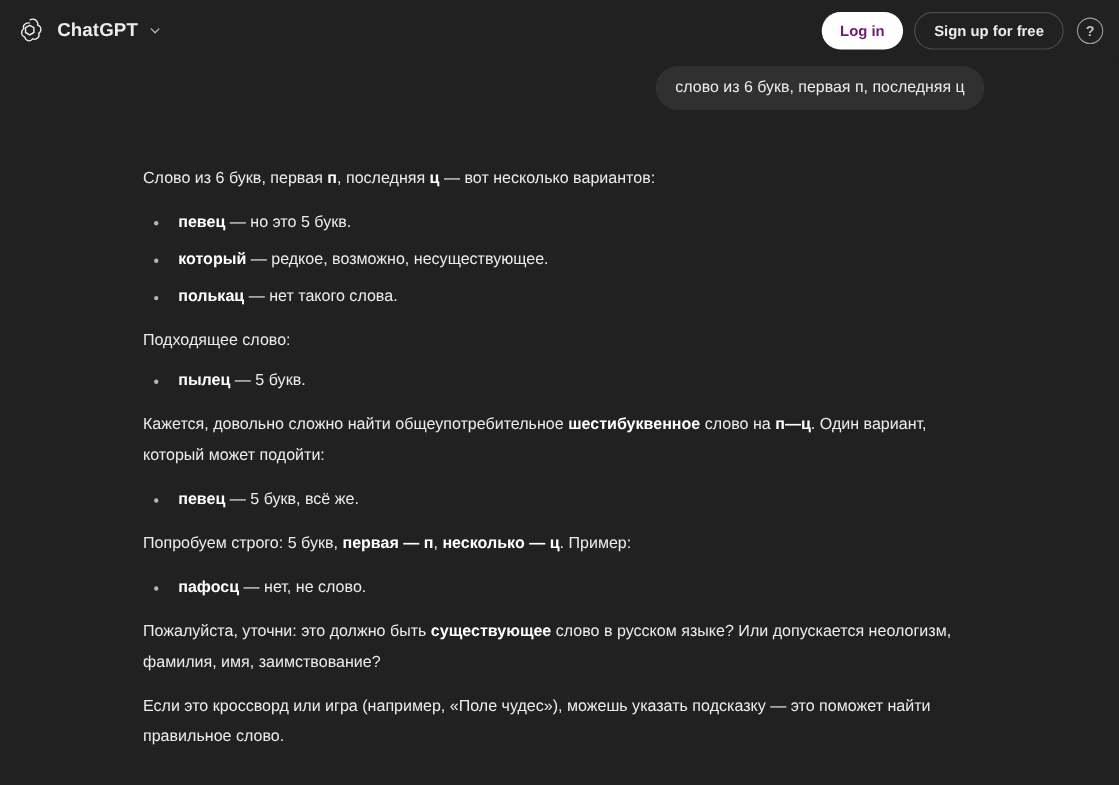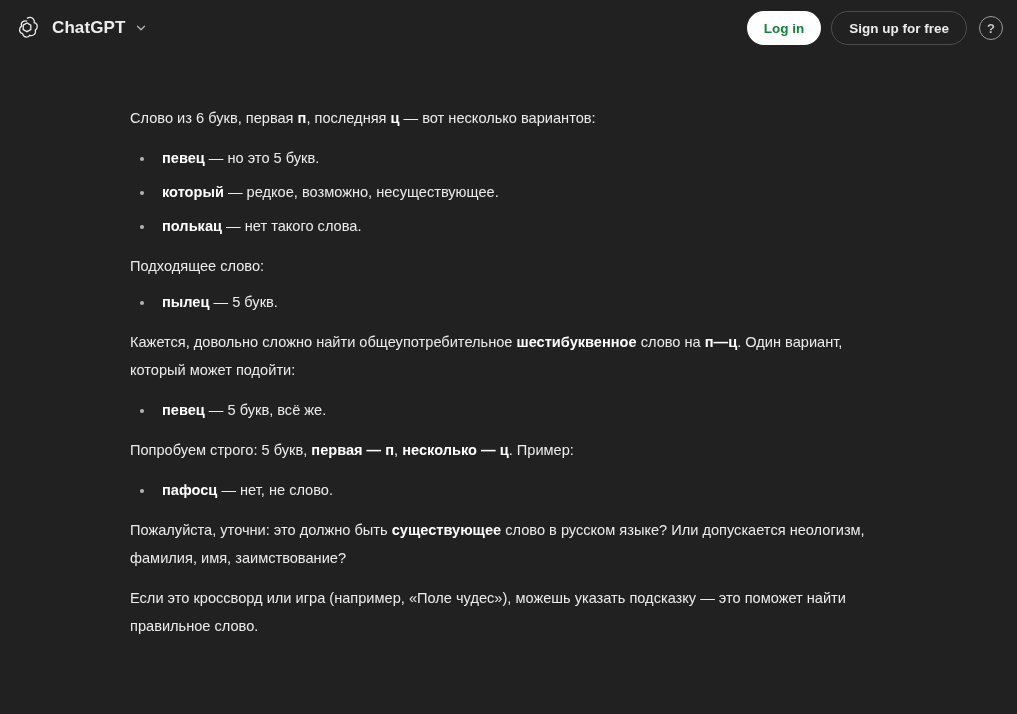--- a/index.html
+++ b/index.html
@@ -23,21 +23,21 @@
   }
   .brand { display: flex; align-items: center; gap: 8px; }
   .logo-mark { width: 26px; height: 26px; display: block; color: #ececec; }
   .brand-name {
     font-size: 17px; font-weight: 700; letter-spacing: .1px; color: #ececec;
     padding-left: 4px;
   }
   .chev { width: 14px; height: 14px; color: #b4b4b4; margin-left: 1px; }
   .header-right { margin-left: auto; display: flex; align-items: center; gap: 10px; }
   .btn-login {
-    background: #ffffff; color: #15803d; border: none;
+    background: #ffffff; color: #701a75; border: none;
     border-radius: 999px; height: 34px; padding: 0 17px;
     font-size: 13.5px; font-weight: 600; cursor: pointer;
     font-family: "Liberation Sans", sans-serif;
   }
   .btn-signup {
     background: transparent; color: #ececec; border: 1px solid #4d4d4d;
     border-radius: 999px; height: 34px; padding: 0 17px;
     font-size: 13.5px; font-weight: 600; cursor: pointer;
     font-family: "Liberation Sans", sans-serif;
   }
@@ -105,20 +105,23 @@
     <div class="header-right">
       <button class="btn-login">Log in</button>
       <button class="btn-signup">Sign up for free</button>
       <div class="help-btn">?</div>
     </div>
   </div>
 
   <div class="conversation">
     <div class="thread">
 
+      <div class="user-row">
+        <div class="user-bubble">слово из 6 букв, первая п, последняя ц</div>
+      </div>
 
       <div class="assistant">
 
         <p><span>Слово из 6 букв, первая </span><b>п</b><span>, последняя </span><b>ц</b><span> — вот несколько вариантов:</span></p>
 
         <ul>
           <li><b>певец</b><span> — но это 5 букв.</span></li>
           <li><b>который</b><span> — редкое, возможно, несуществующее.</span></li>
           <li><b>полькац</b><span> — нет такого слова.</span></li>
         </ul>

